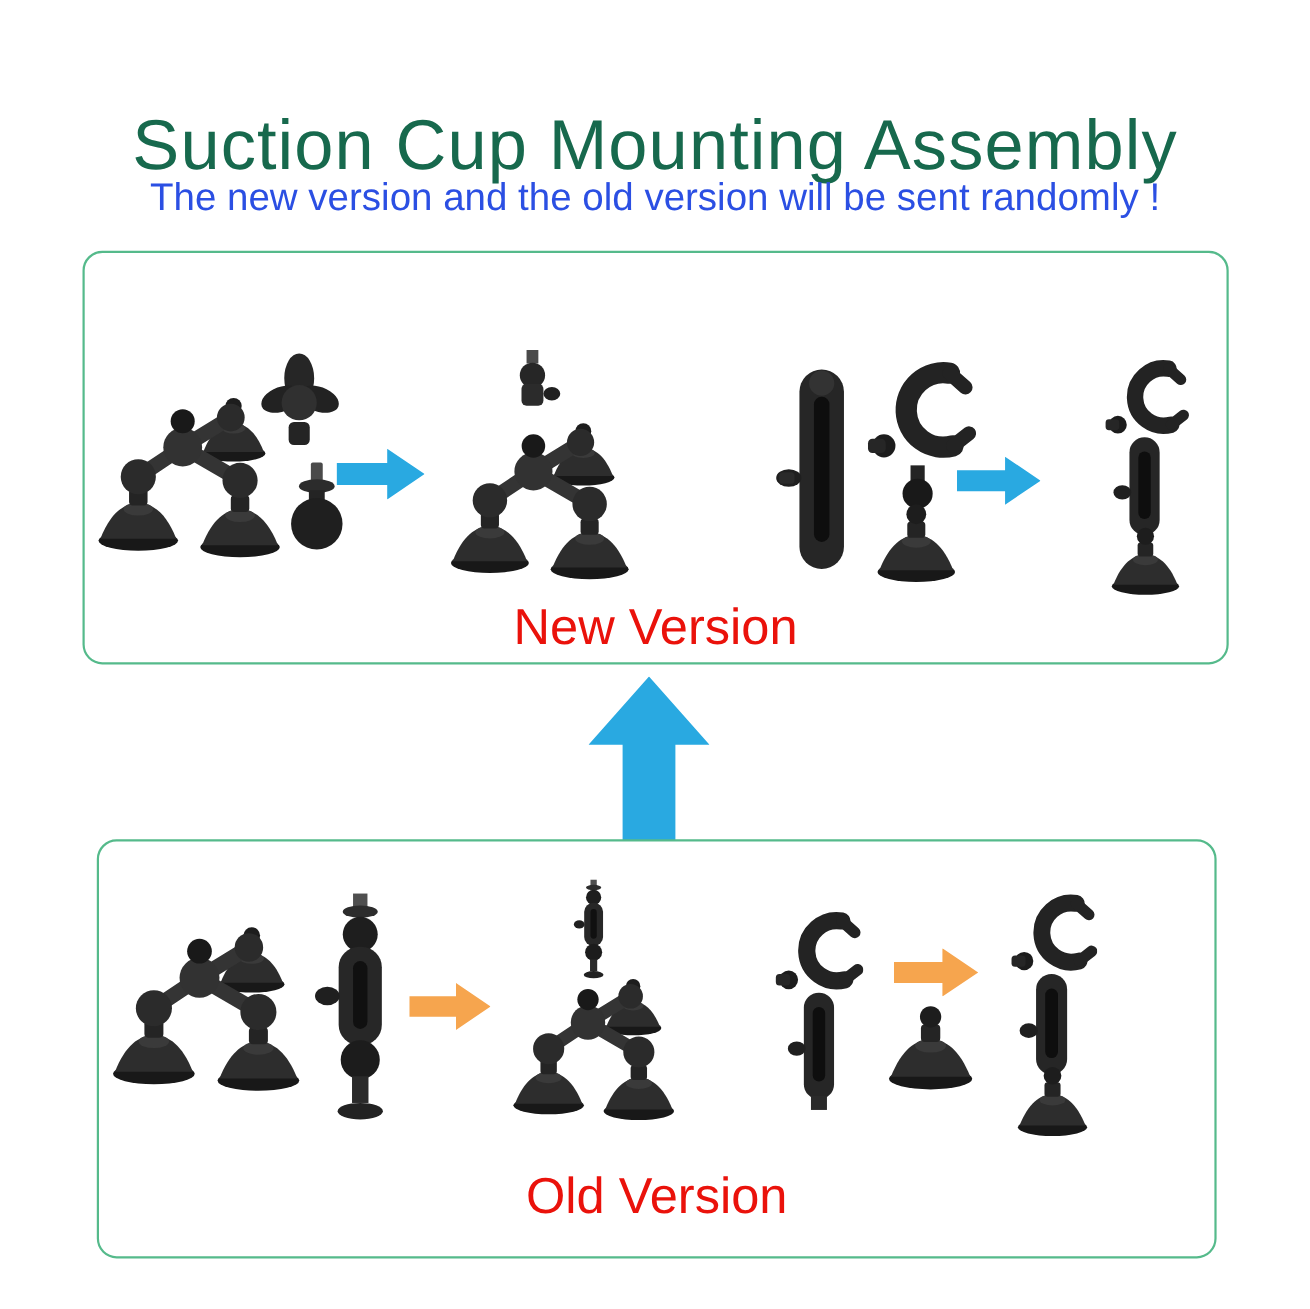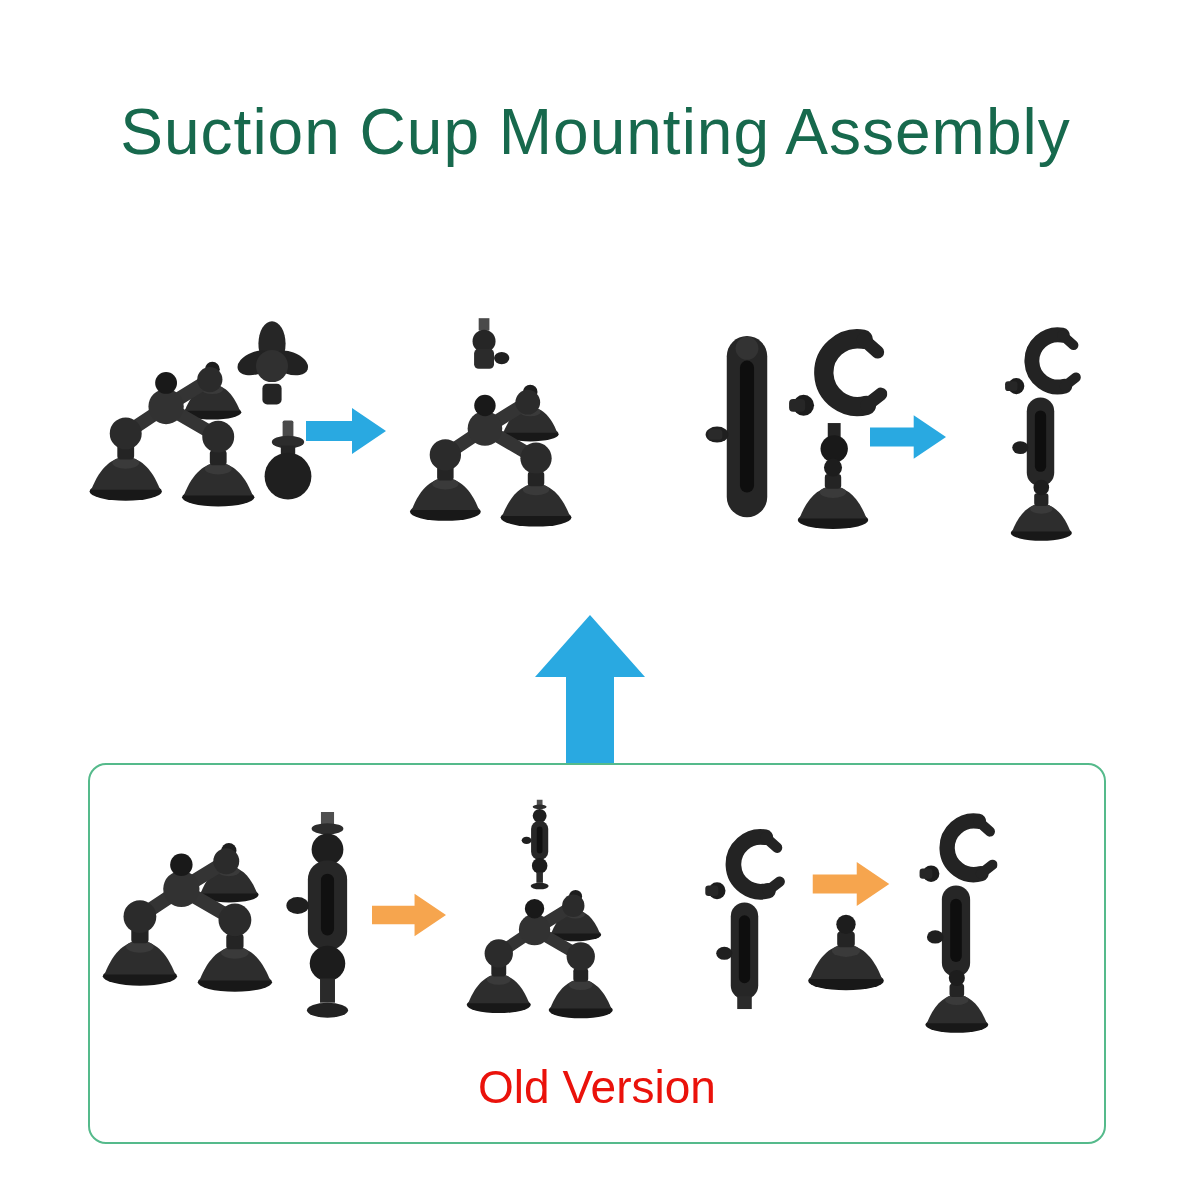--- a/index.html
+++ b/index.html
@@ -170,21 +170,25 @@
       <symbol id="arrow-right" viewBox="0 0 80 46">
         <path d="M0 13 H46 V0 L80 23 L46 46 V33 H0 Z" fill="currentColor"></path>
       </symbol>
       <symbol id="arrow-up" viewBox="0 0 110 150">
         <path d="M55 0 L110 62 H79 V150 H31 V62 H0 Z" fill="currentColor"></path>
       </symbol>
     </defs>
   </svg>
 
   <h1 class="title">Suction Cup Mounting Assembly</h1>
-
+  <div class="subtitle">The new version and the old version will be sent randomly !</div>
+
+  <section class="panel panel-new">
+    <div class="version-label">New Version</div>
+  </section>
 
   <svg class="part np-parts">
       <use href="#triple-mount"></use>
     </svg>
   <svg class="part np-knob">
       <use href="#knob-clamp"></use>
     </svg>
   <svg class="part np-ball">
       <use href="#ball-adapter"></use>
     </svg>

